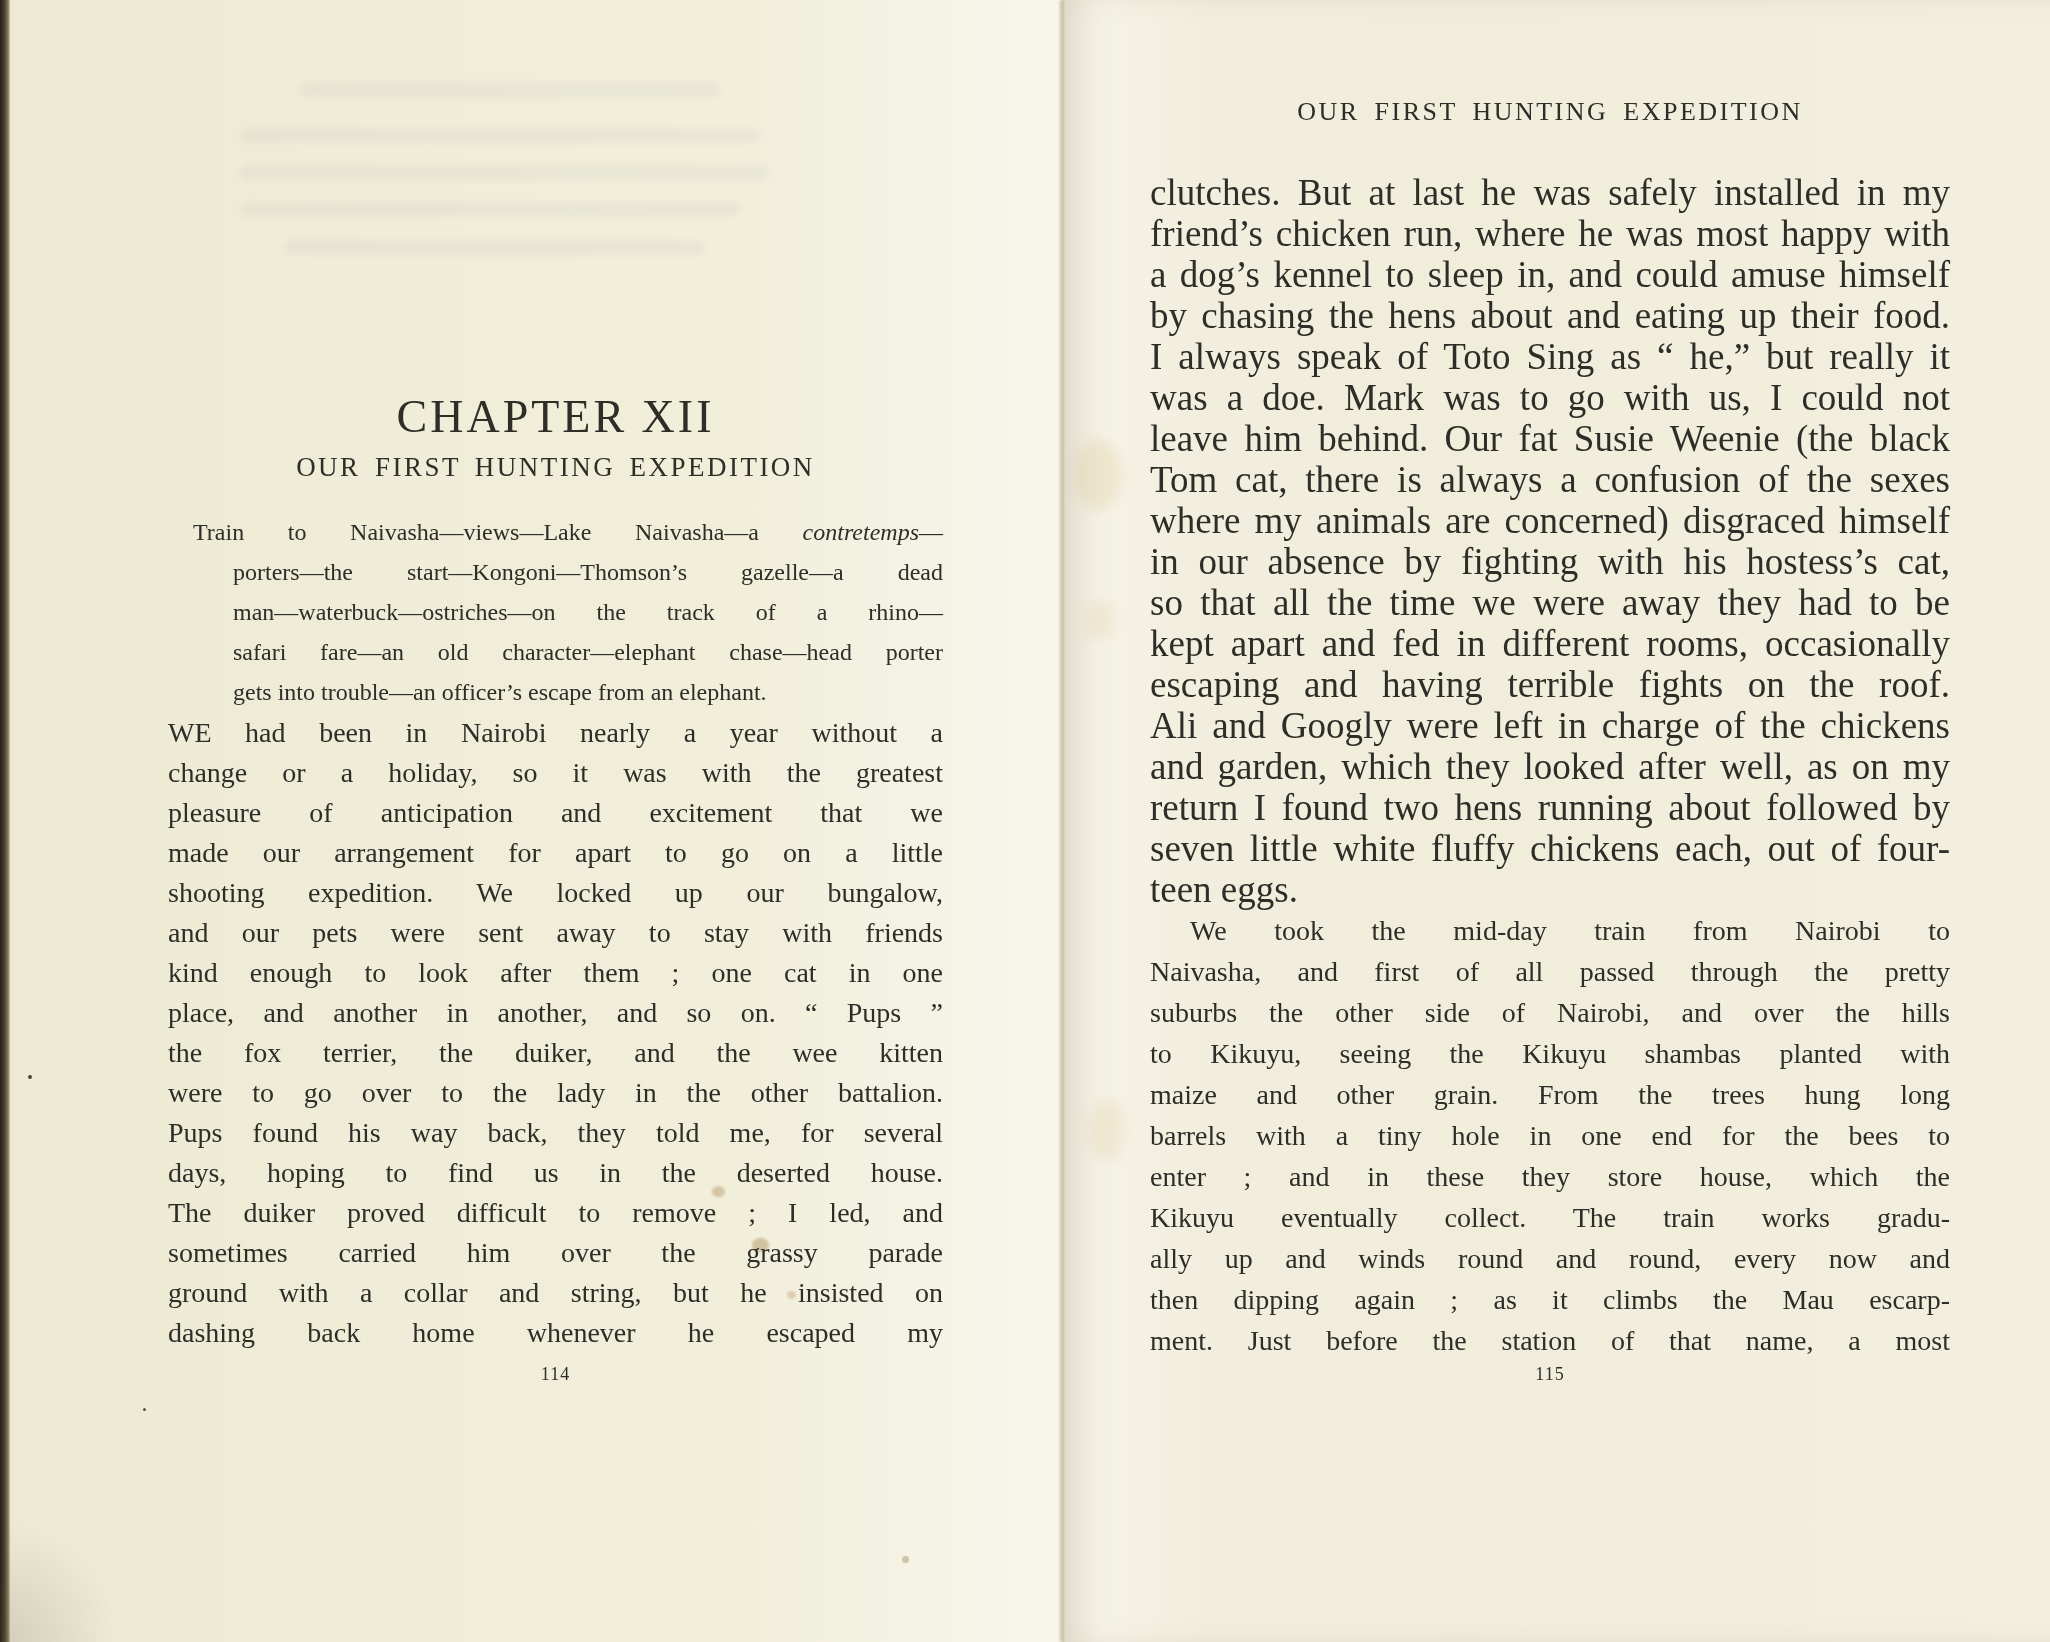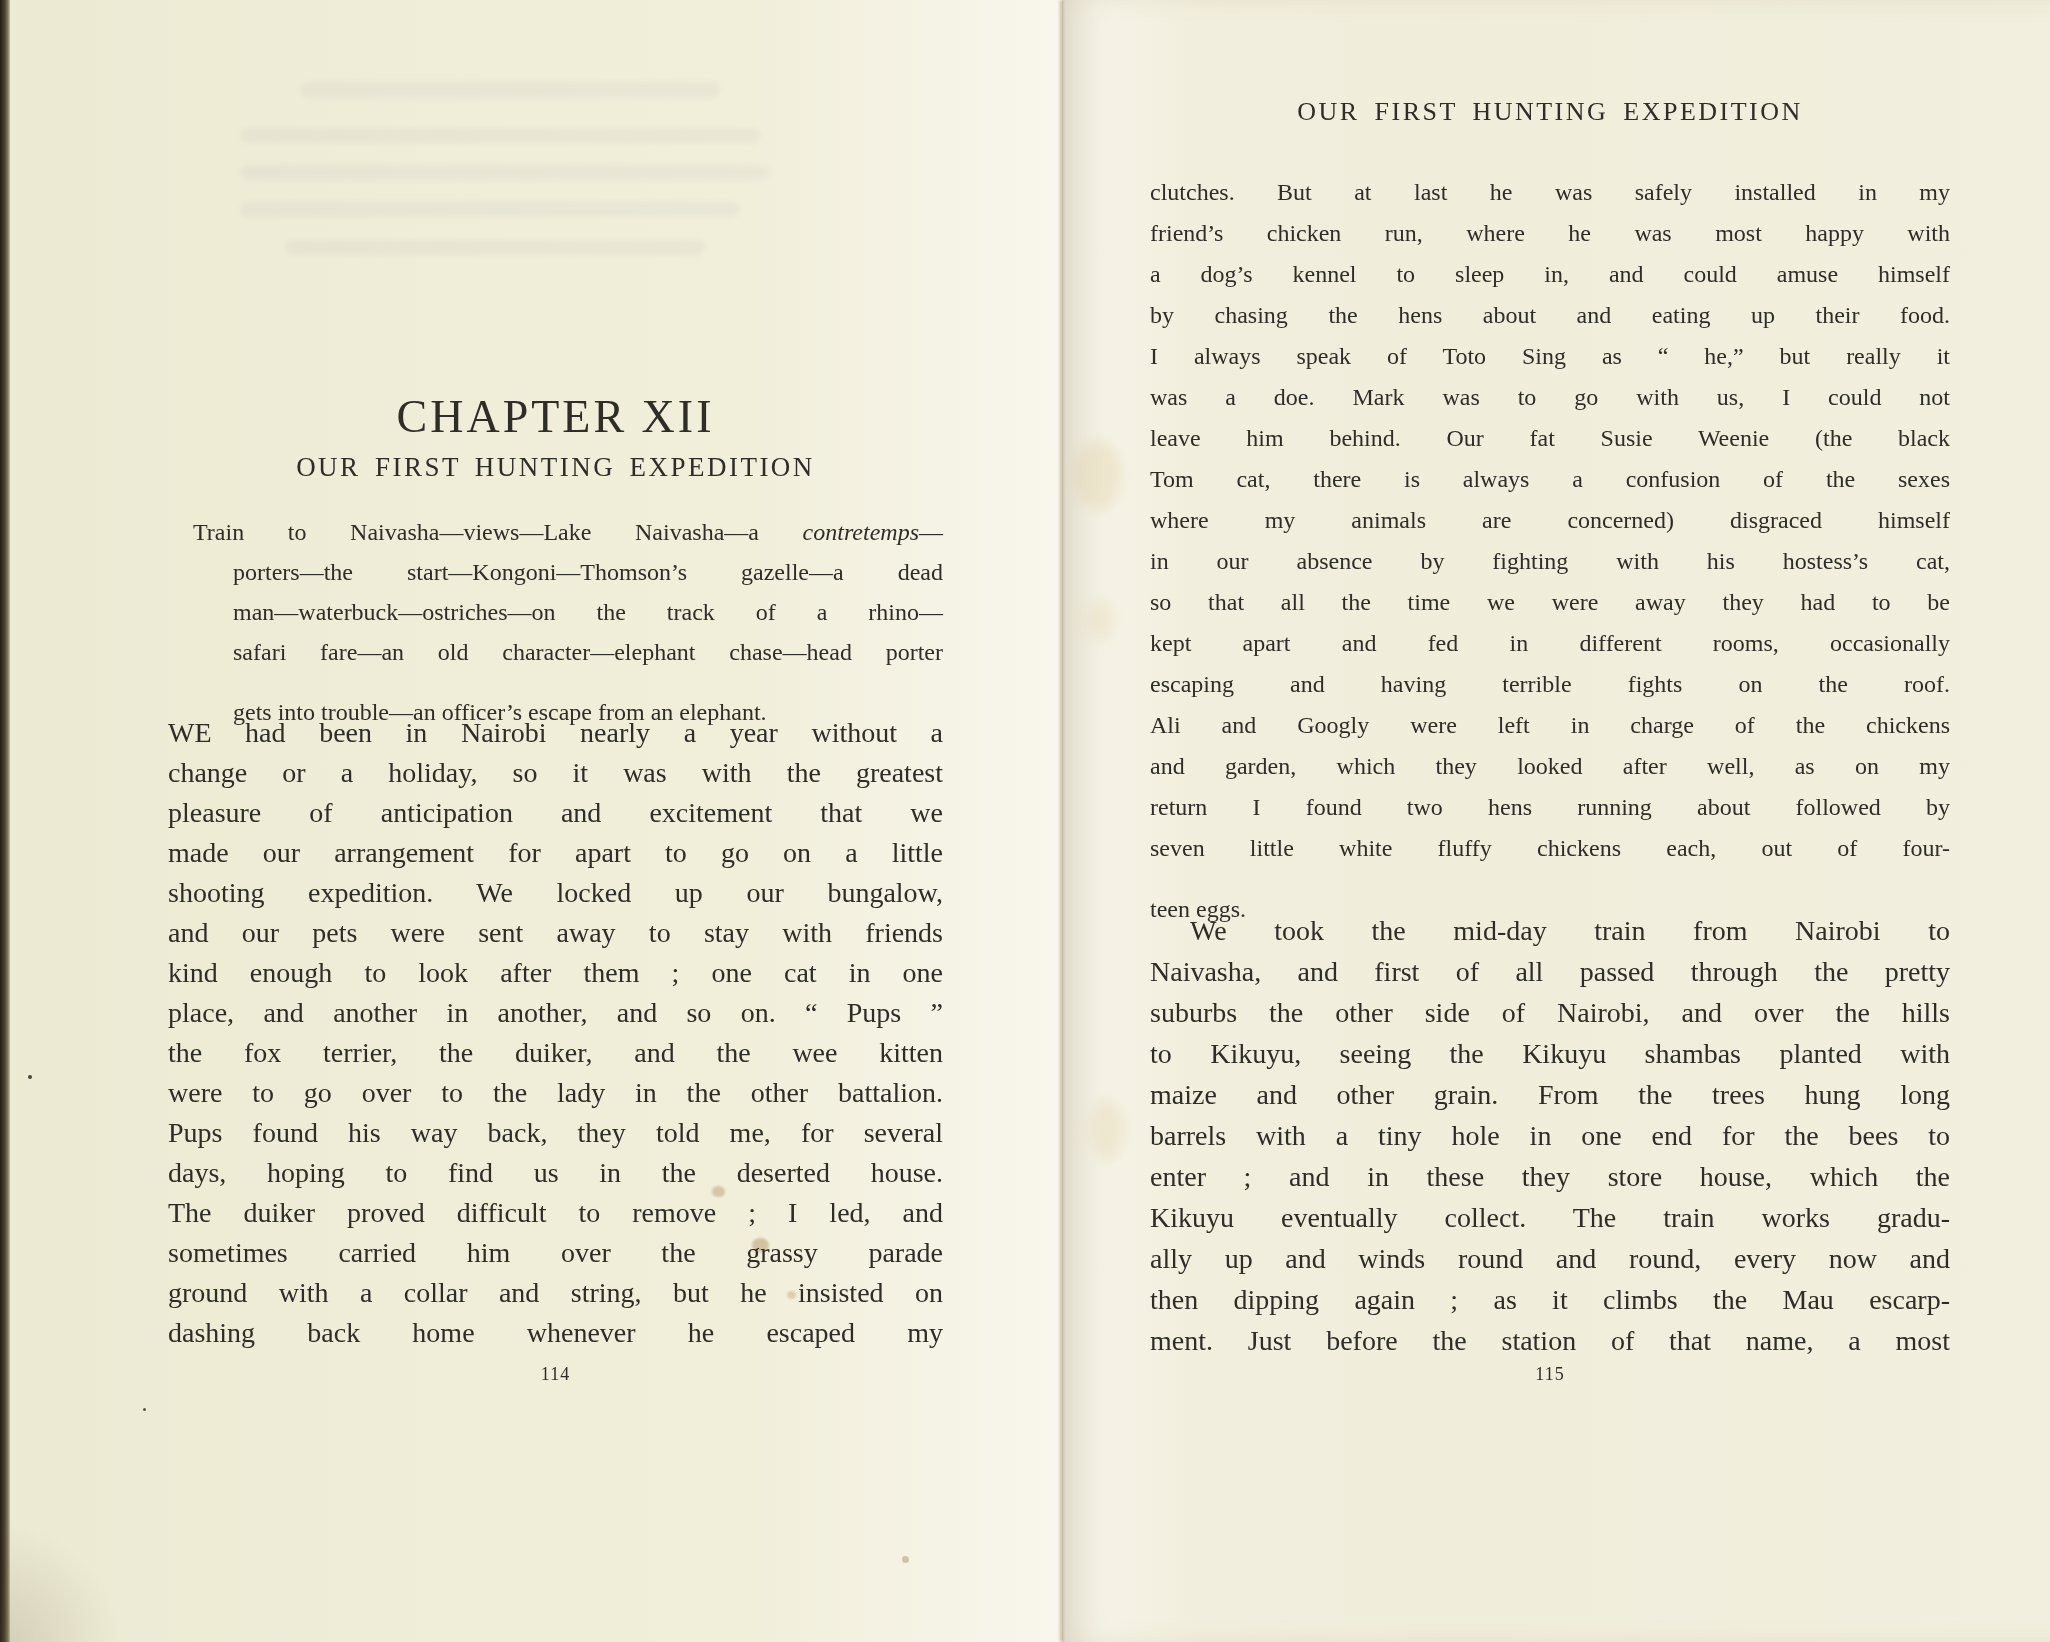--- a/index.html
+++ b/index.html
@@ -39,40 +39,40 @@
     filter:blur(2.5px); border-radius:8px;
   }
   
   .stain { position:absolute; border-radius:50%; }
   
   .tblock { position:absolute; }
   .tline {
     text-align:justify; text-align-last:justify;
     white-space:normal;
   }
-  .tline.flush { text-align-last:left;margin-top:20px; }
+  .tline.flush { text-align-last:left; }
   .tline.indent { text-indent:40px; }
   .chapter-heading {
     left:168px; top:390px; width:775px;
     font-size:46px; letter-spacing:3px; text-align:center;
   }
   .chapter-subtitle {
     left:168px; top:452px; width:775px;
     font-size:27px; letter-spacing:2.5px; word-spacing:5px; text-align:center;
   }
   .synopsis { left:168px; top:512px; width:775px; font-size:24px; }
   .synopsis .tline { line-height:40px; padding-left:65px; }
   .synopsis .tline.first { padding-left:25px; }
   .left-body  { left:168px; top:713px;  width:775px; font-size:28px; }
   .left-body .tline { line-height:40px; }
   .running-header {
     left:1150px; top:97px; width:800px;
     font-size:26px; letter-spacing:2.5px; word-spacing:6px; text-align:center;
   }
-  .right-body1 { left:1150px; top:172px; width:800px; font-size:24px; }
+  .right-body1 { left:1150px; top:172px; width:800px; font-size:37px; }
   .right-body2 { left:1150px; top:910px; width:800px; font-size:28px; }
   .right-body1 .tline, .right-body2 .tline { line-height:41px; }
   .pagenum { font-size:18px; text-align:center; letter-spacing:1px; }
   .pagenum-left  { left:168px;  top:1364px; width:775px; }
   .pagenum-right { left:1150px; top:1364px; width:800px; }
   .it { font-style:italic; }
 </style>
 </head>
 <body>
 

